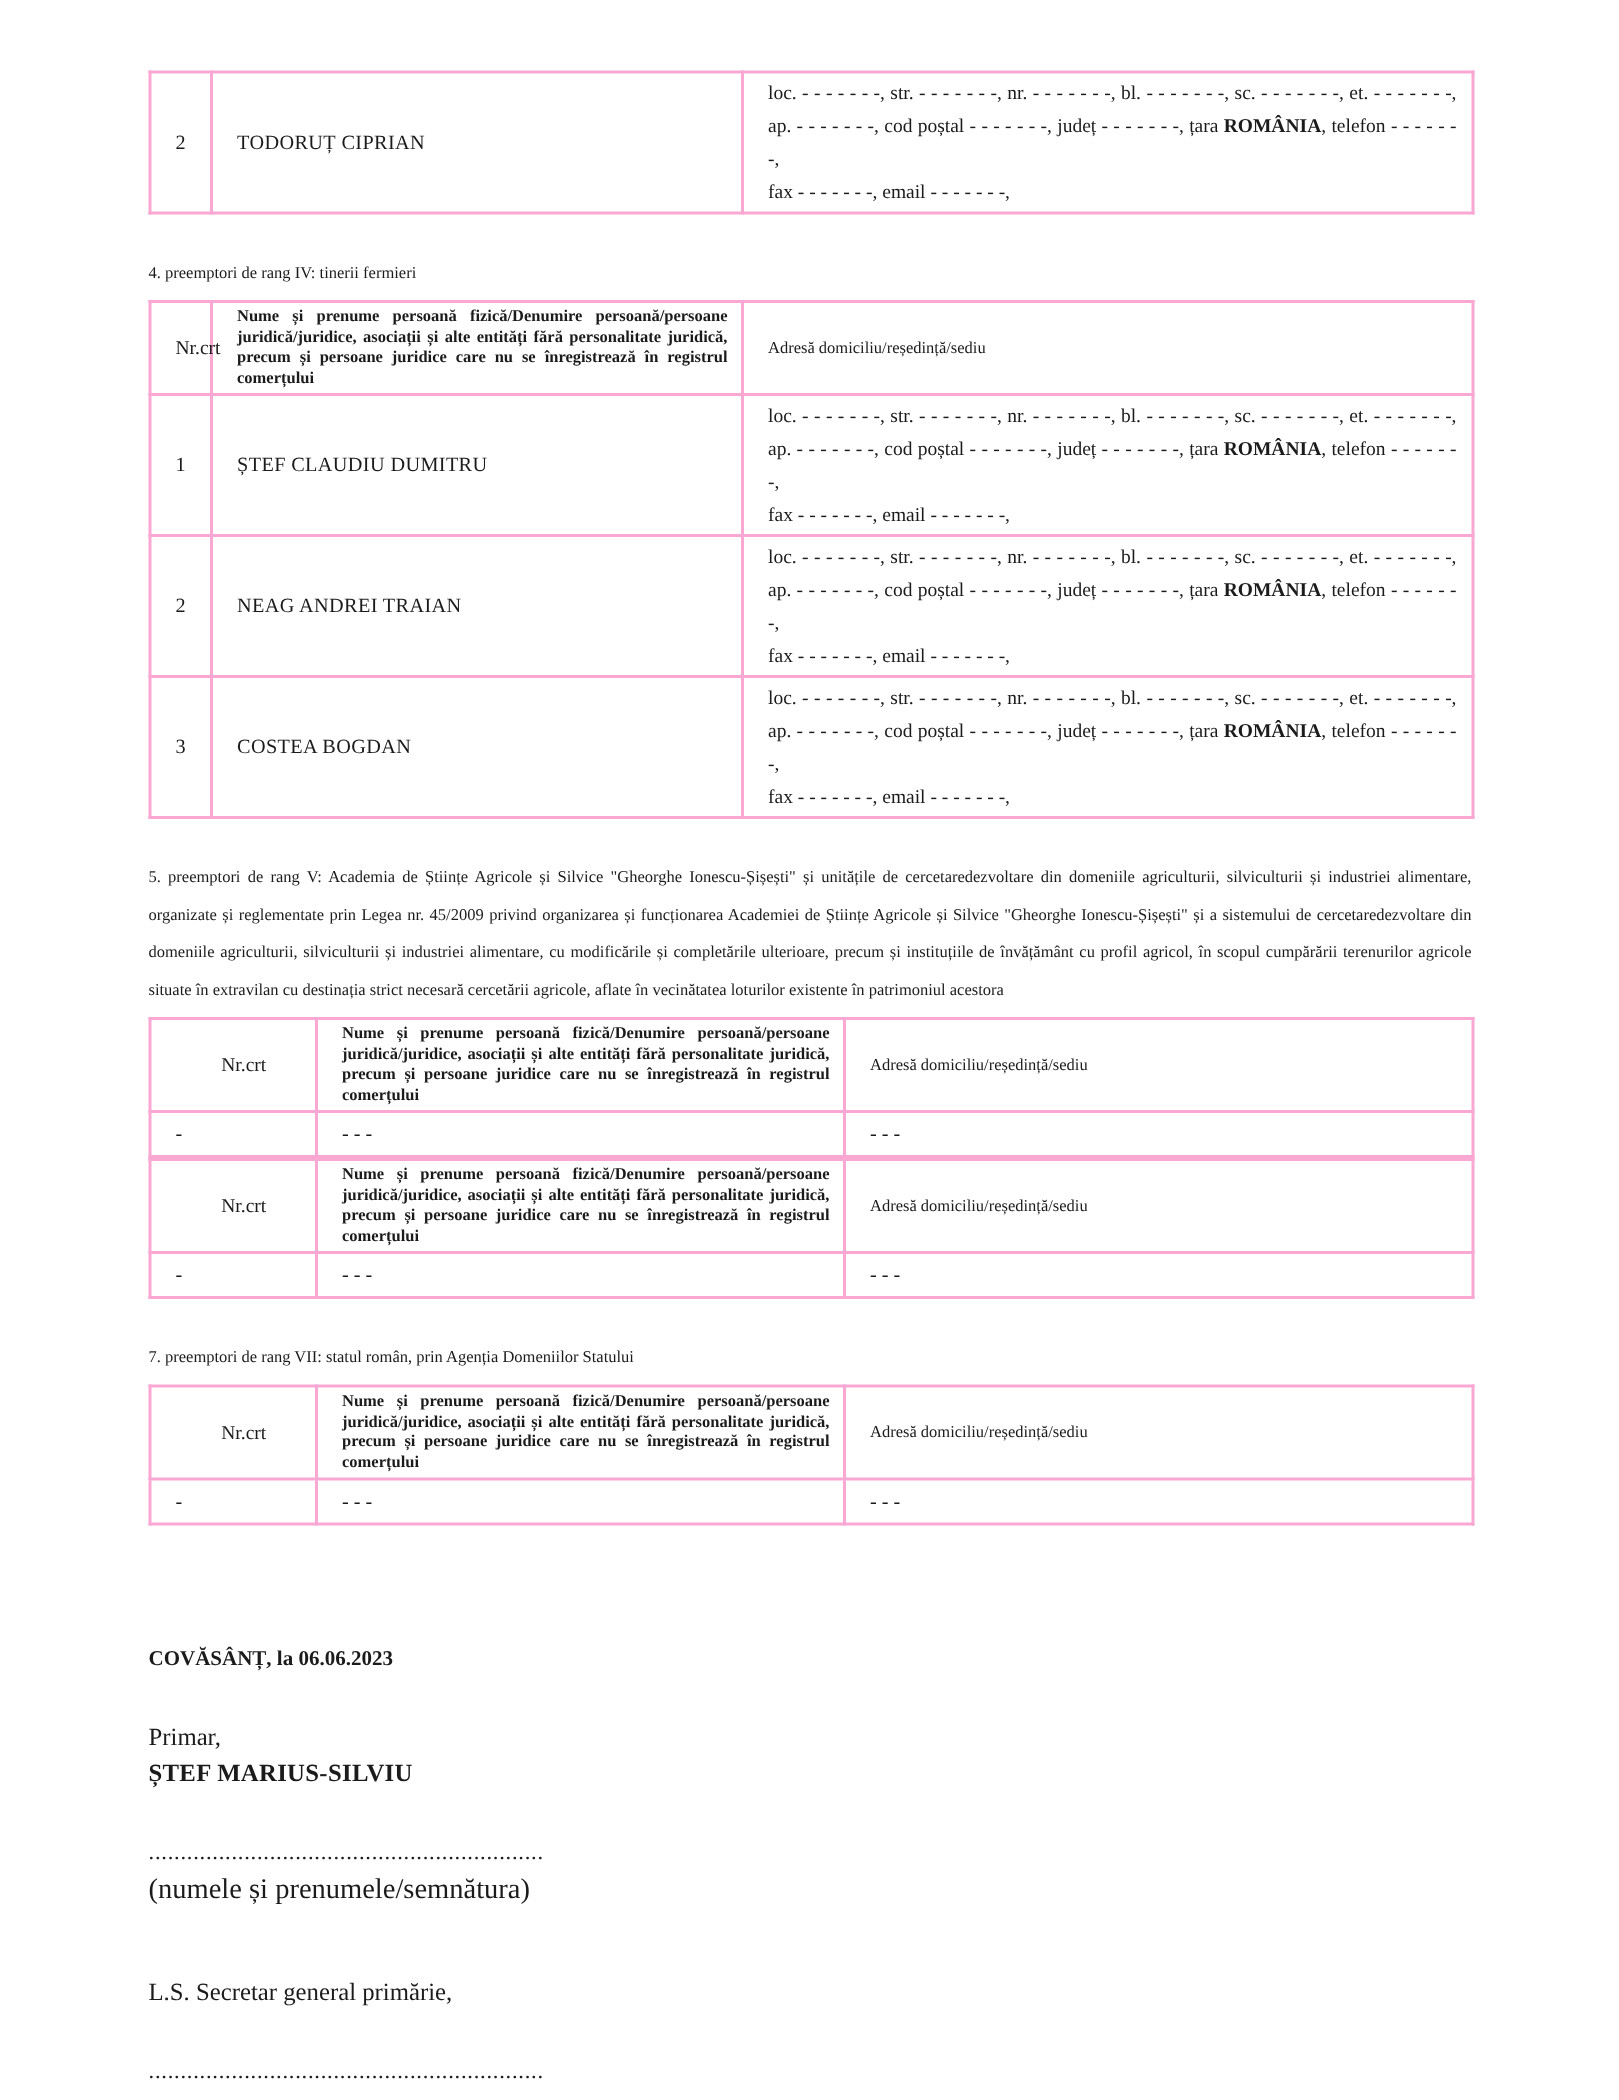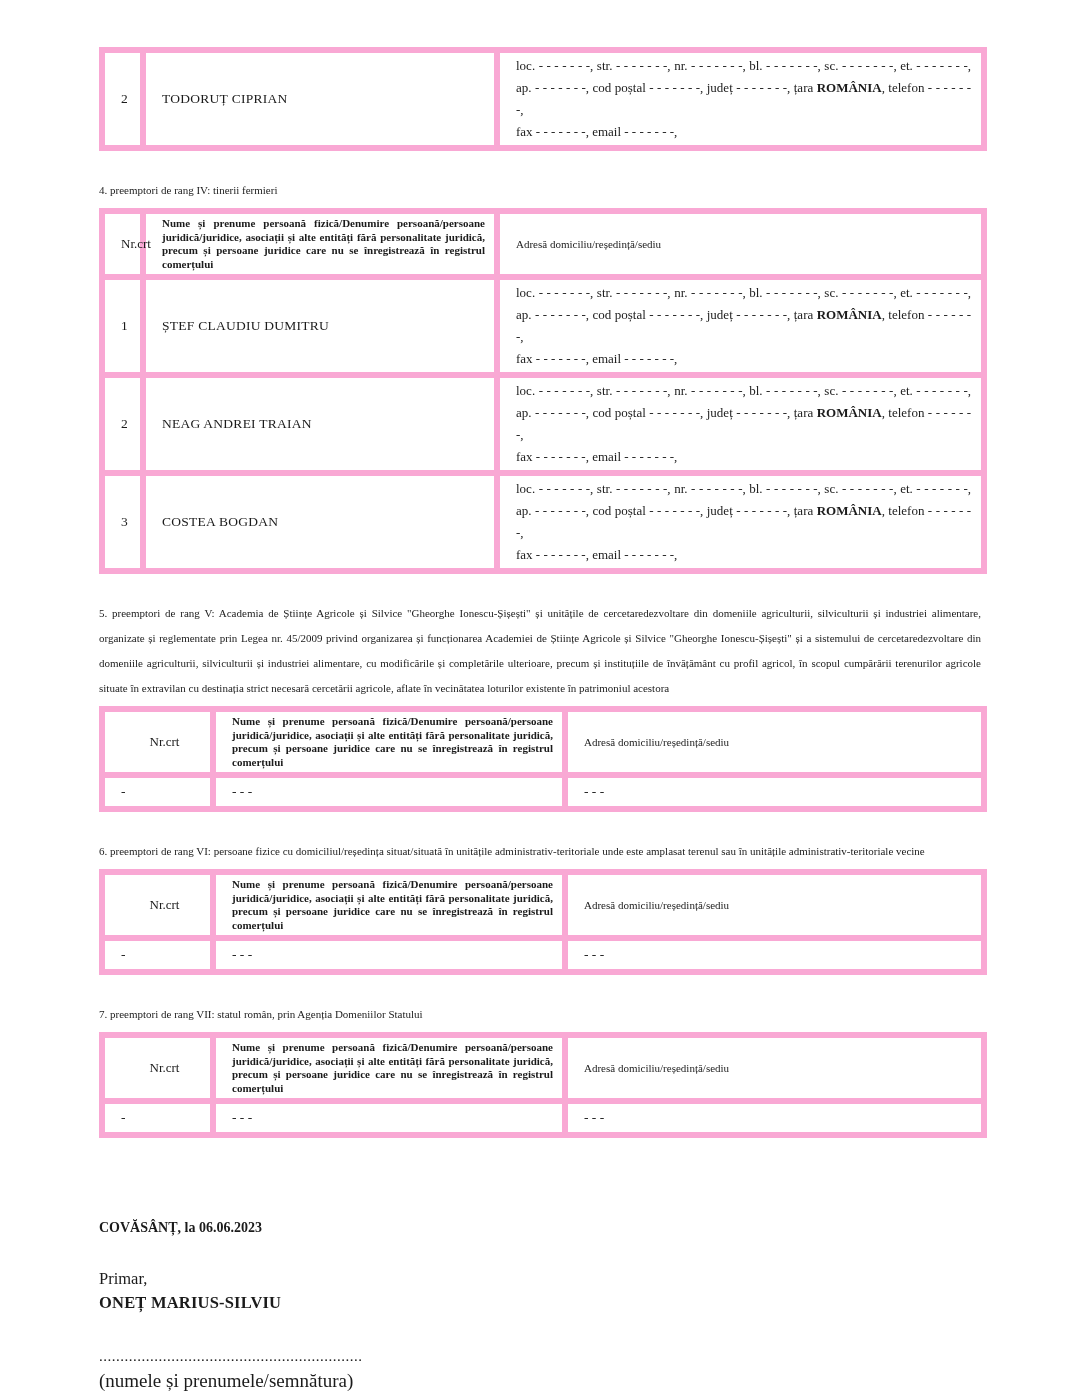--- a/index.html
+++ b/index.html
@@ -12,21 +12,21 @@
   }
   .page { padding: 47px 98px 0 99px; }
 
   
   table.t {
     border-collapse: collapse;
     width: 882px;
     table-layout: fixed;
     border: 2px solid #2b2b2b;
   }
-  table.t td, table.t th { border: 6px solid #f9a8d4; vertical-align: middle; padding-left: 16px; }
+  table.t td, table.t th { border: 2px solid #f9a8d4; vertical-align: middle; padding-left: 16px; }
 
   
   table.tA col.c-nr   { width: 41px; }
   table.tA col.c-name { width: 354px; }
   table.tA col.c-addr { width: 487px; }
   
   table.tB col.c-nr   { width: 111px; }
   table.tB col.c-name { width: 352px; }
   table.tB col.c-addr { width: 419px; }
 
@@ -144,21 +144,20 @@
         <th class="h-addr">Adresă domiciliu/reședință/sediu</th>
       </tr>
       <tr>
         <td class="e-nr">-</td>
         <td class="e-name">- - -</td>
         <td class="e-addr">- - -</td>
       </tr>
     </tbody>
   </table>
 
-  <div class="sec-heading">6. preemptori de rang VI: persoane fizice cu domiciliul/reședința situat/situată în unitățile administrativ-teritoriale unde este amplasat terenul sau în unitățile administrativ-teritoriale vecine</div>
   <table class="t tB">
     <colgroup>
         <col class="c-nr">
         <col class="c-name">
         <col class="c-addr">
       </colgroup>
     <tbody>
       <tr>
         <th class="h-nr">Nr.crt</th>
         <th class="h-name">Nume și prenume persoană fizică/Denumire persoană/persoane juridică/juridice, asociații și alte entități fără personalitate juridică, precum și persoane juridice care nu se înregistrează în registrul comerțului</th>
@@ -190,23 +189,24 @@
         <td class="e-name">- - -</td>
         <td class="e-addr">- - -</td>
       </tr>
     </tbody>
   </table>
 
   <div class="place-date">COVĂSÂNȚ, la 06.06.2023</div>
 
   <div class="block-primar">
     <div class="role-label">Primar,</div>
-    <div class="person-name">ONEȚ MARIUS-SILVIU</div>
+    <div class="person-name">ȘTEF MARIUS-SILVIU</div>
     <div class="dots">..............................................................</div>
     <div class="sign-note">(numele și prenumele/semnătura)</div>
   </div>
 
   <div class="block-secretar">
+    <div class="role-label">L.S. Secretar general primărie,</div>
     <div class="dots">..............................................................</div>
 
   </div>
 
 </div>
 
 </body></html>

